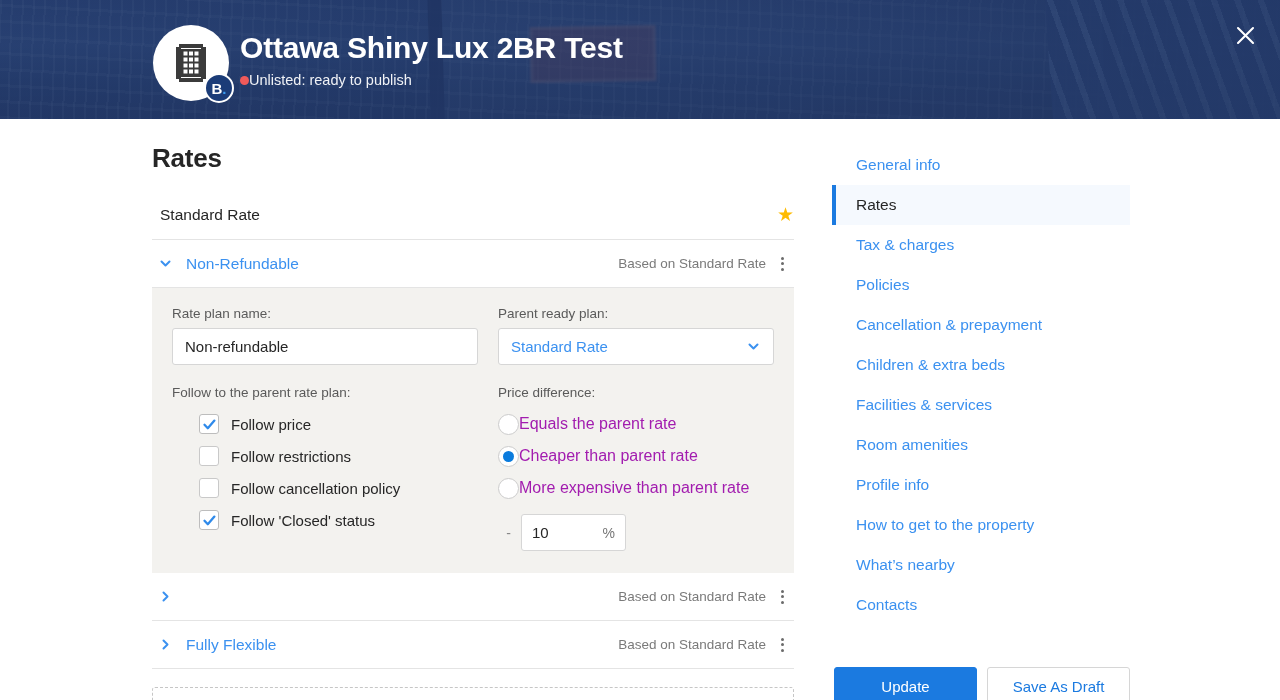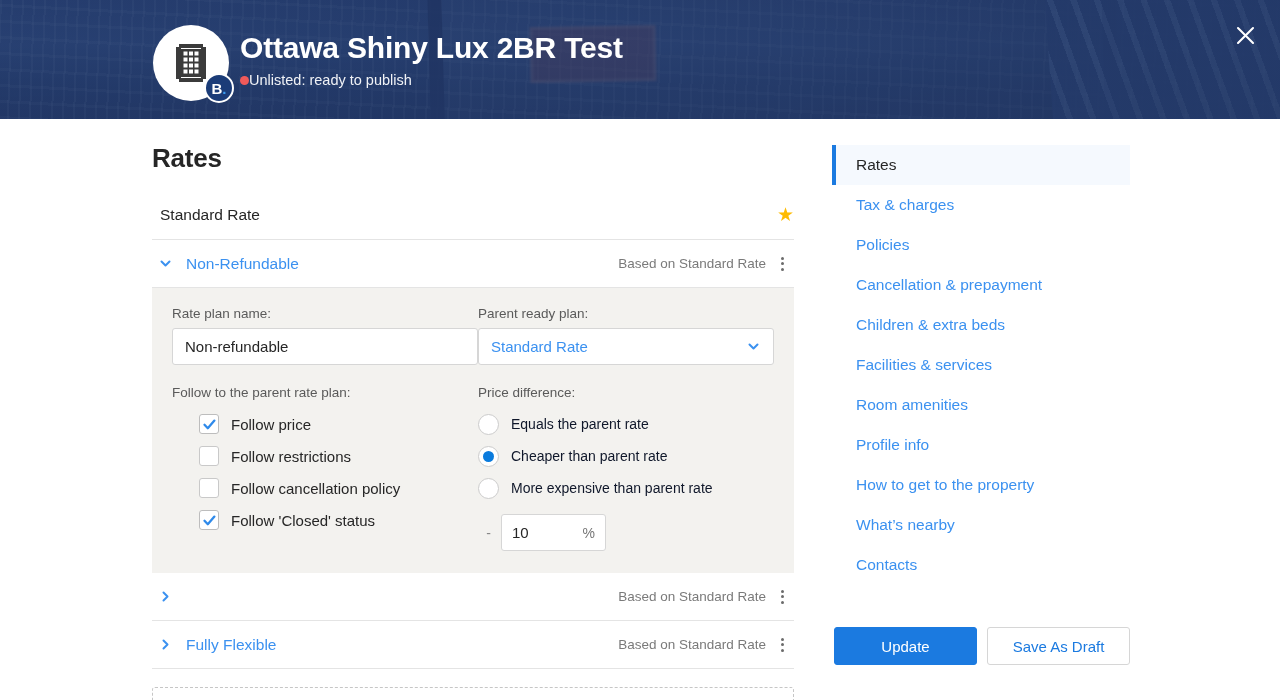--- a/index.html
+++ b/index.html
@@ -203,20 +203,21 @@
   }
 
   
   .panel {
     background: #f3f2ef;
     padding: 18px 20px 22px 20px;
   }
   .panel-grid {
     display: grid;
     grid-template-columns: 306px 1fr;
+    column-gap: 20px;
   }
   .fld-label {
     font-size: 13.5px;
     color: #5a5a5a;
     margin-bottom: 7px;
   }
   .txt-input {
     width: 100%;
     height: 37px;
     background: #ffffff;
@@ -292,23 +293,23 @@
     flex: none;
   }
   .rdo .core {
     width: 11px; height: 11px;
     border-radius: 50%;
     background: #0a7bdd;
     display: none;
   }
   .rdo.on .core { display: block; }
   .rdo-row .rdo-label {
-    margin-left: 12px;
-    font-size: 14px;
-    color: #0f172a;
+    margin-left: 0;
+    font-size: 16px;
+    color: #a21caf;
   }
 
   .pct-row {
     display: flex;
     align-items: center;
     margin-top: 10px;
   }
   .pct-sign {
     width: 21px;
     text-align: center;
@@ -603,20 +604,23 @@
         </span>
     </div>
 
     <div class="add-box">
       
       
     </div>
   </div>
 
   <div class="sidebar">
+    <div class="nav-item">
+        <span>General info</span>
+      </div>
     <div class="nav-item active">
         <span>Rates</span>
       </div>
     <div class="nav-item">
         <span>Tax &amp; charges</span>
       </div>
     <div class="nav-item">
         <span>Policies</span>
       </div>
     <div class="nav-item">

